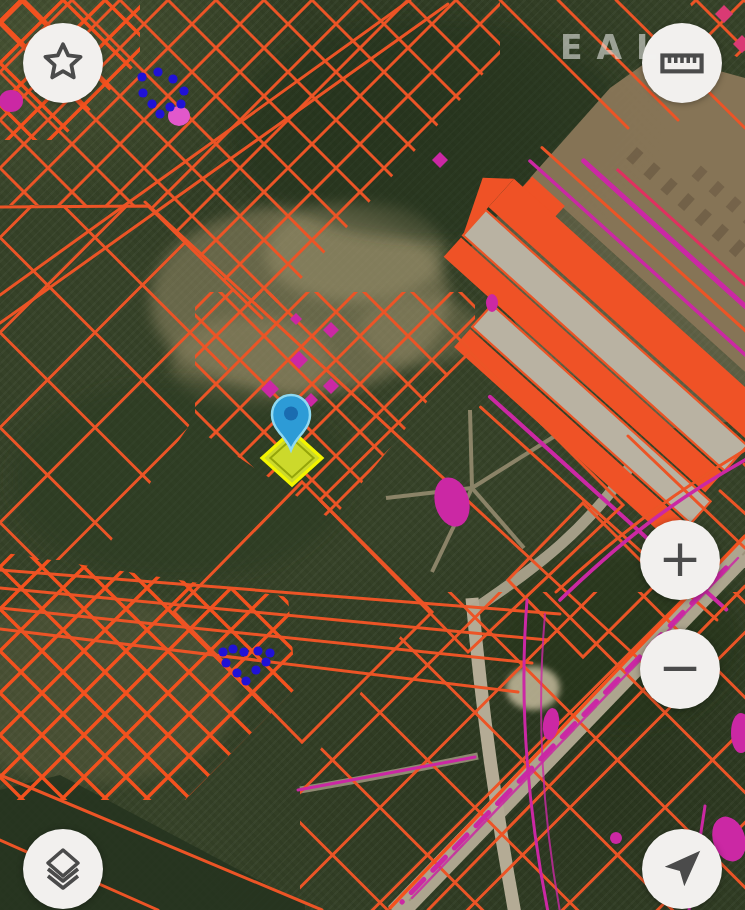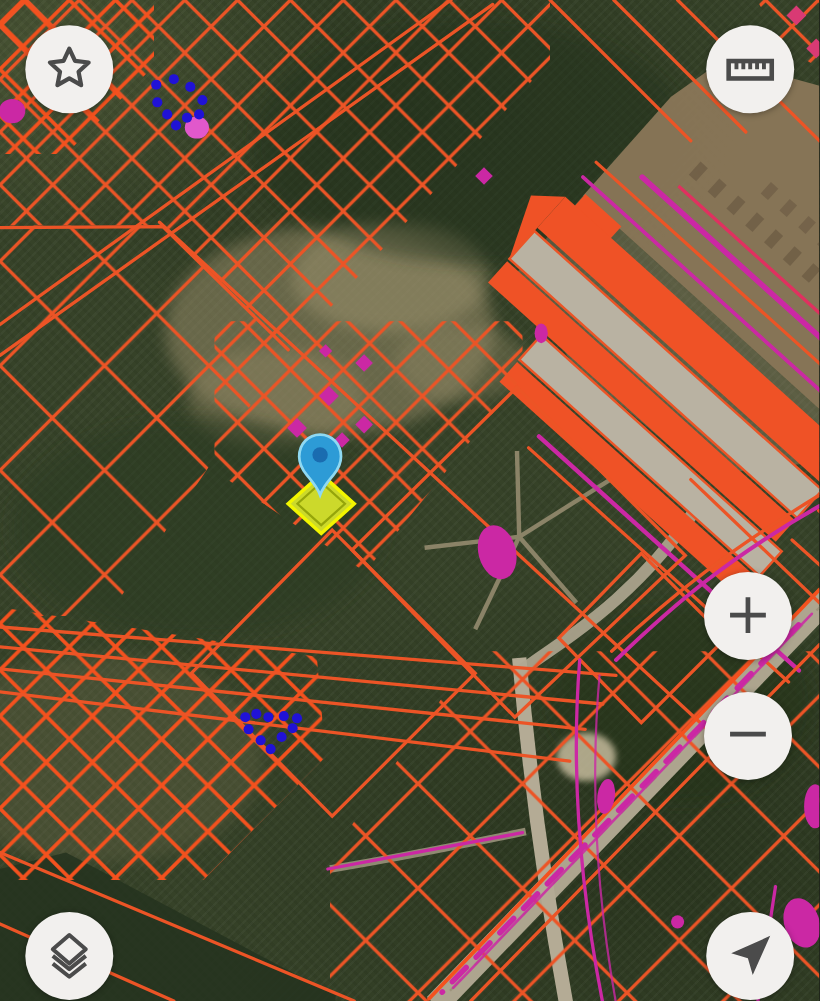--- a/index.html
+++ b/index.html
@@ -205,20 +205,21 @@
           <circle cx="270" cy="653" r="4.6" class="vdot"></circle>
           <circle cx="226" cy="663" r="4.6" class="vdot"></circle>
           <circle cx="237" cy="673" r="4.6" class="vdot"></circle>
           <circle cx="246" cy="681" r="4.6" class="vdot"></circle>
           <circle cx="256" cy="670" r="4.6" class="vdot"></circle>
           <circle cx="266" cy="662" r="4.6" class="vdot"></circle>
         </g>
     </svg>
   </div>
 
+  <div class="watermark">EAL</div>
 
   <button class="fab fab-star">
     <svg width="48" height="48" viewBox="0 0 24 24">
       <path class="icon-stroke" stroke-width="1.9" stroke-linejoin="round" d="M12 2.6 L14.6 8.2 L20.8 8.9 L16.2 13.1 L17.4 19.2 L12 16.1 L6.6 19.2 L7.8 13.1 L3.2 8.9 L9.4 8.2 Z"></path>
     </svg>
   </button>
 
   <button class="fab fab-ruler">
     <svg width="50" height="50" viewBox="0 0 24 24">
       <rect class="icon-stroke" stroke-width="2" x="2.6" y="8.4" width="18.8" height="7.6"></rect>

